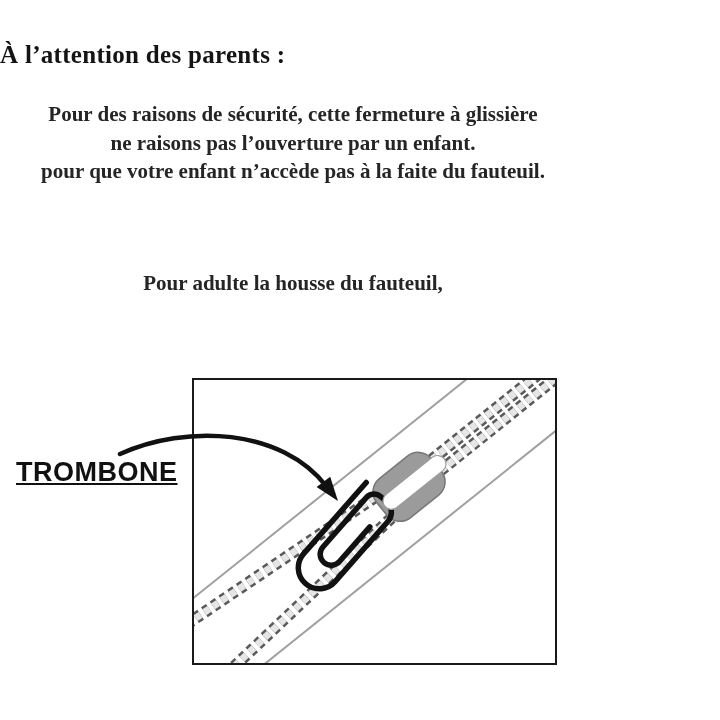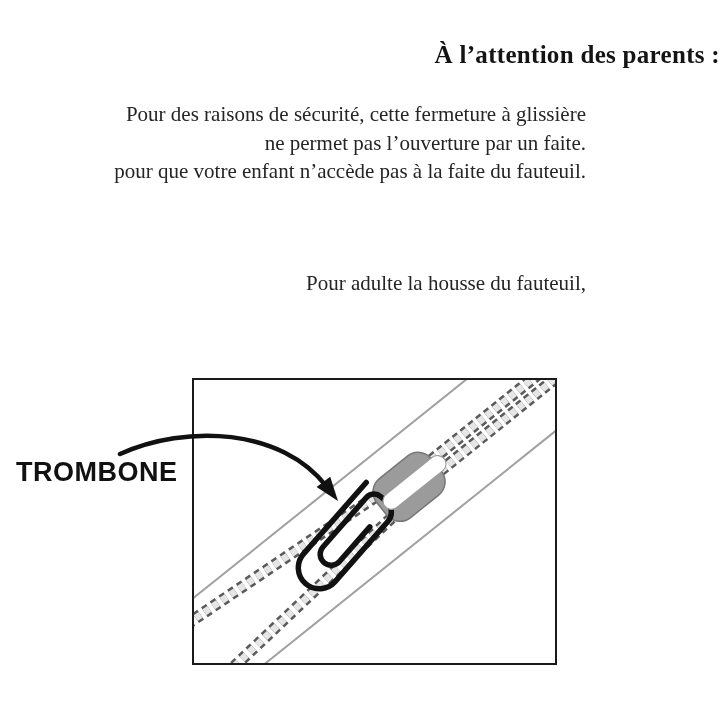--- a/index.html
+++ b/index.html
@@ -1,52 +1,52 @@
 <!DOCTYPE html>
 <html><head>
 <meta charset="utf-8">
 <style>
   html,body{margin:0;padding:0;}
   body{
     width:720px;height:720px;position:relative;background:#ffffff;
     font-family:"Liberation Serif", serif;color:#1c1c1c;overflow:hidden;
   }
   .title{
-    position:absolute;top:41px;left:0;width:720px;text-align:right;
+    position:absolute;top:41px;left:0;width:720px;text-align:left;
     font-size:25px;font-weight:bold;letter-spacing:0.3px;color:#141414;
   }
   .para{
-    position:absolute;left:0;width:586px;text-align:right;
-    font-size:21px;line-height:28.5px;color:#252525;
+    position:absolute;left:0;width:586px;text-align:center;
+    font-size:21px;line-height:28.5px;color:#252525;font-weight:bold;
   }
   .para-intro{top:100px;}
   .para-instruction{top:269px;}
   .trombone-label{
     position:absolute;left:16px;top:457px;
     font-family:"Liberation Sans", sans-serif;
-    font-size:27px;font-weight:bold;letter-spacing:0.5px;color:#111111;
+    font-size:27px;font-weight:bold;letter-spacing:0.5px;color:#111111;text-decoration:underline;
   }
   .illus-box{
     position:absolute;left:192px;top:378px;width:361px;height:283px;
     border:2px solid #1a1a1a;background:#ffffff;
   }
   .illus-box svg{display:block;width:361px;height:283px;}
   .overlay-svg{
     position:absolute;left:0;top:0;width:720px;height:720px;
     pointer-events:none;
   }
 </style>
 </head>
 <body>
 
 <div class="title">À l’attention des parents :</div>
 
 <div class="para para-intro">
   <div>Pour des raisons de sécurité, cette fermeture à glissière</div>
-  <div>ne permet pas l’ouverture par un faite.</div>
+  <div>ne raisons pas l’ouverture par un enfant.</div>
   <div>pour que votre enfant n’accède pas à la faite du fauteuil.</div>
 </div>
 
 <div class="para para-instruction">
   <div>Pour adulte la housse du fauteuil,</div>
 </div>
 
 <div class="trombone-label">TROMBONE</div>
 
 <div class="illus-box">

